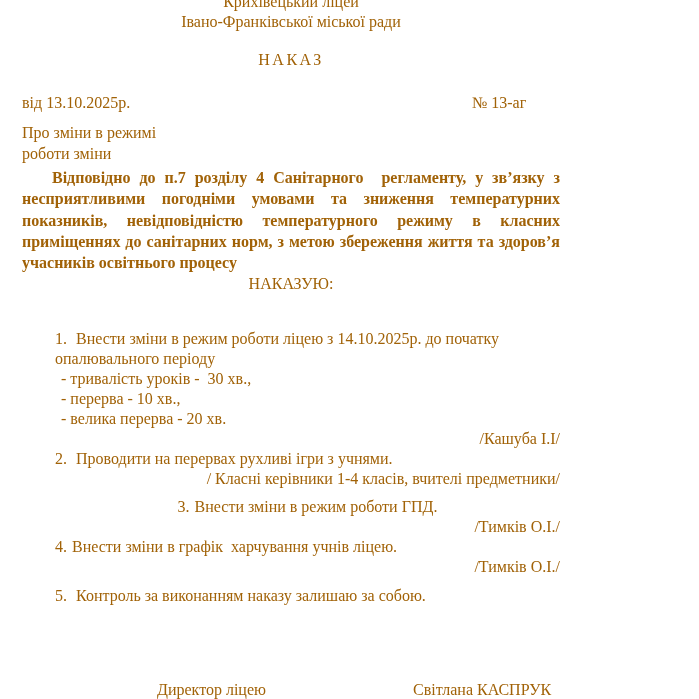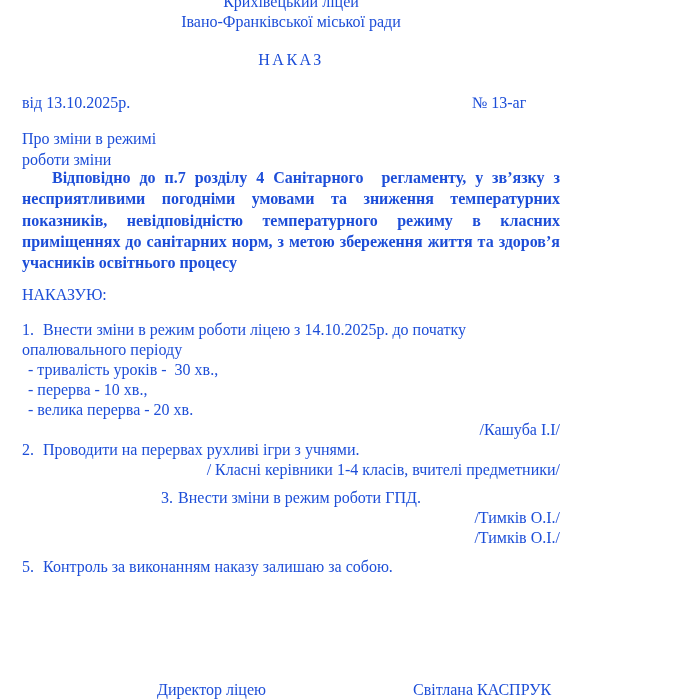--- a/index.html
+++ b/index.html
@@ -1,50 +1,50 @@
 <!DOCTYPE html>
 <html><head>
 <meta charset="utf-8">
 <style>
   html, body { margin: 0; padding: 0; background: #ffffff; }
   .page {
     position: relative;
     width: 582px;
     height: 699px;
     background: #ffffff;
-    color: #1d4ed8;
+    color: #a16207;
     font-family: "Liberation Serif", "DejaVu Serif", serif;
     font-size: 16px;
     overflow: hidden;
   }
   .abs { position: absolute; left: 22px; right: 22px; }
   .center { text-align: center; }
   .pre { white-space: pre-wrap; }
 
   .org1 { top: -9px; line-height: 21px; }
   .org2 { top: 11px; line-height: 21px; }
 
   .doc-title { top: 49px; line-height: 22px; letter-spacing: 2.5px; }
 
   .date-row { top: 92px; line-height: 21px; }
   .doc-num { position: absolute; left: 450px; top: 0; }
 
-  .subject { top: 128px; line-height: 21px; }
+  .subject { top: 122px; line-height: 21px; }
 
   .preamble {
     top: 167px;
     line-height: 21.3px;
     text-align: justify;
     text-indent: 30px;
     font-weight: bold;
   }
 
-  .order-word { top: 284px; line-height: 21px; }
+  .order-word { top: 273px; line-height: 21px; text-align: center; }
 
-  .items { top: 320px; line-height: 20px; }
+  .items { top: 329px; line-height: 20px; margin-left: 33px; }
   .item-line .num { margin-right: 5px; }
   .item-line .num.wide { margin-right: 9px; }
   .subitem { padding-left: 6px; }
   .resp { text-align: right; }
   .gap-before-3 { margin-top: 8px; text-align: center; }
   .gap-before-5 { margin-top: 9px; font-family: Liberation Serif, serif; }
 
   .signature { position: absolute; left: 0; right: 0; top: 679px; line-height: 21px; }
   .sig-pos  { position: absolute; left: 157px; top: 0; }
   .sig-name { position: absolute; left: 413px; top: 0; }
@@ -86,20 +86,23 @@
     <div class="item-line">
       <span class="num wide pre">2.</span><span class="pre">Проводити на перервах рухливі ігри з учнями.</span>
     </div>
     <div class="resp pre">/ Класні керівники 1-4 класів, вчителі предметники/</div>
 
     <div class="item-line gap-before-3">
       <span class="num pre">3.</span><span class="pre">Внести зміни в режим роботи ГПД.</span>
     </div>
     <div class="resp pre">/Тимків О.І./</div>
 
+    <div class="item-line">
+      <span class="num pre">4.</span><span class="pre">Внести зміни в графік  харчування учнів ліцею.</span>
+    </div>
     <div class="resp pre">/Тимків О.І./</div>
 
     <div class="item-line gap-before-5">
       <span class="num wide pre">5.</span><span class="pre">Контроль за виконанням наказу залишаю за собою.</span>
     </div>
 
   </div>
 
   <div class="signature">
     <span class="sig-pos pre">Директор ліцею</span>

